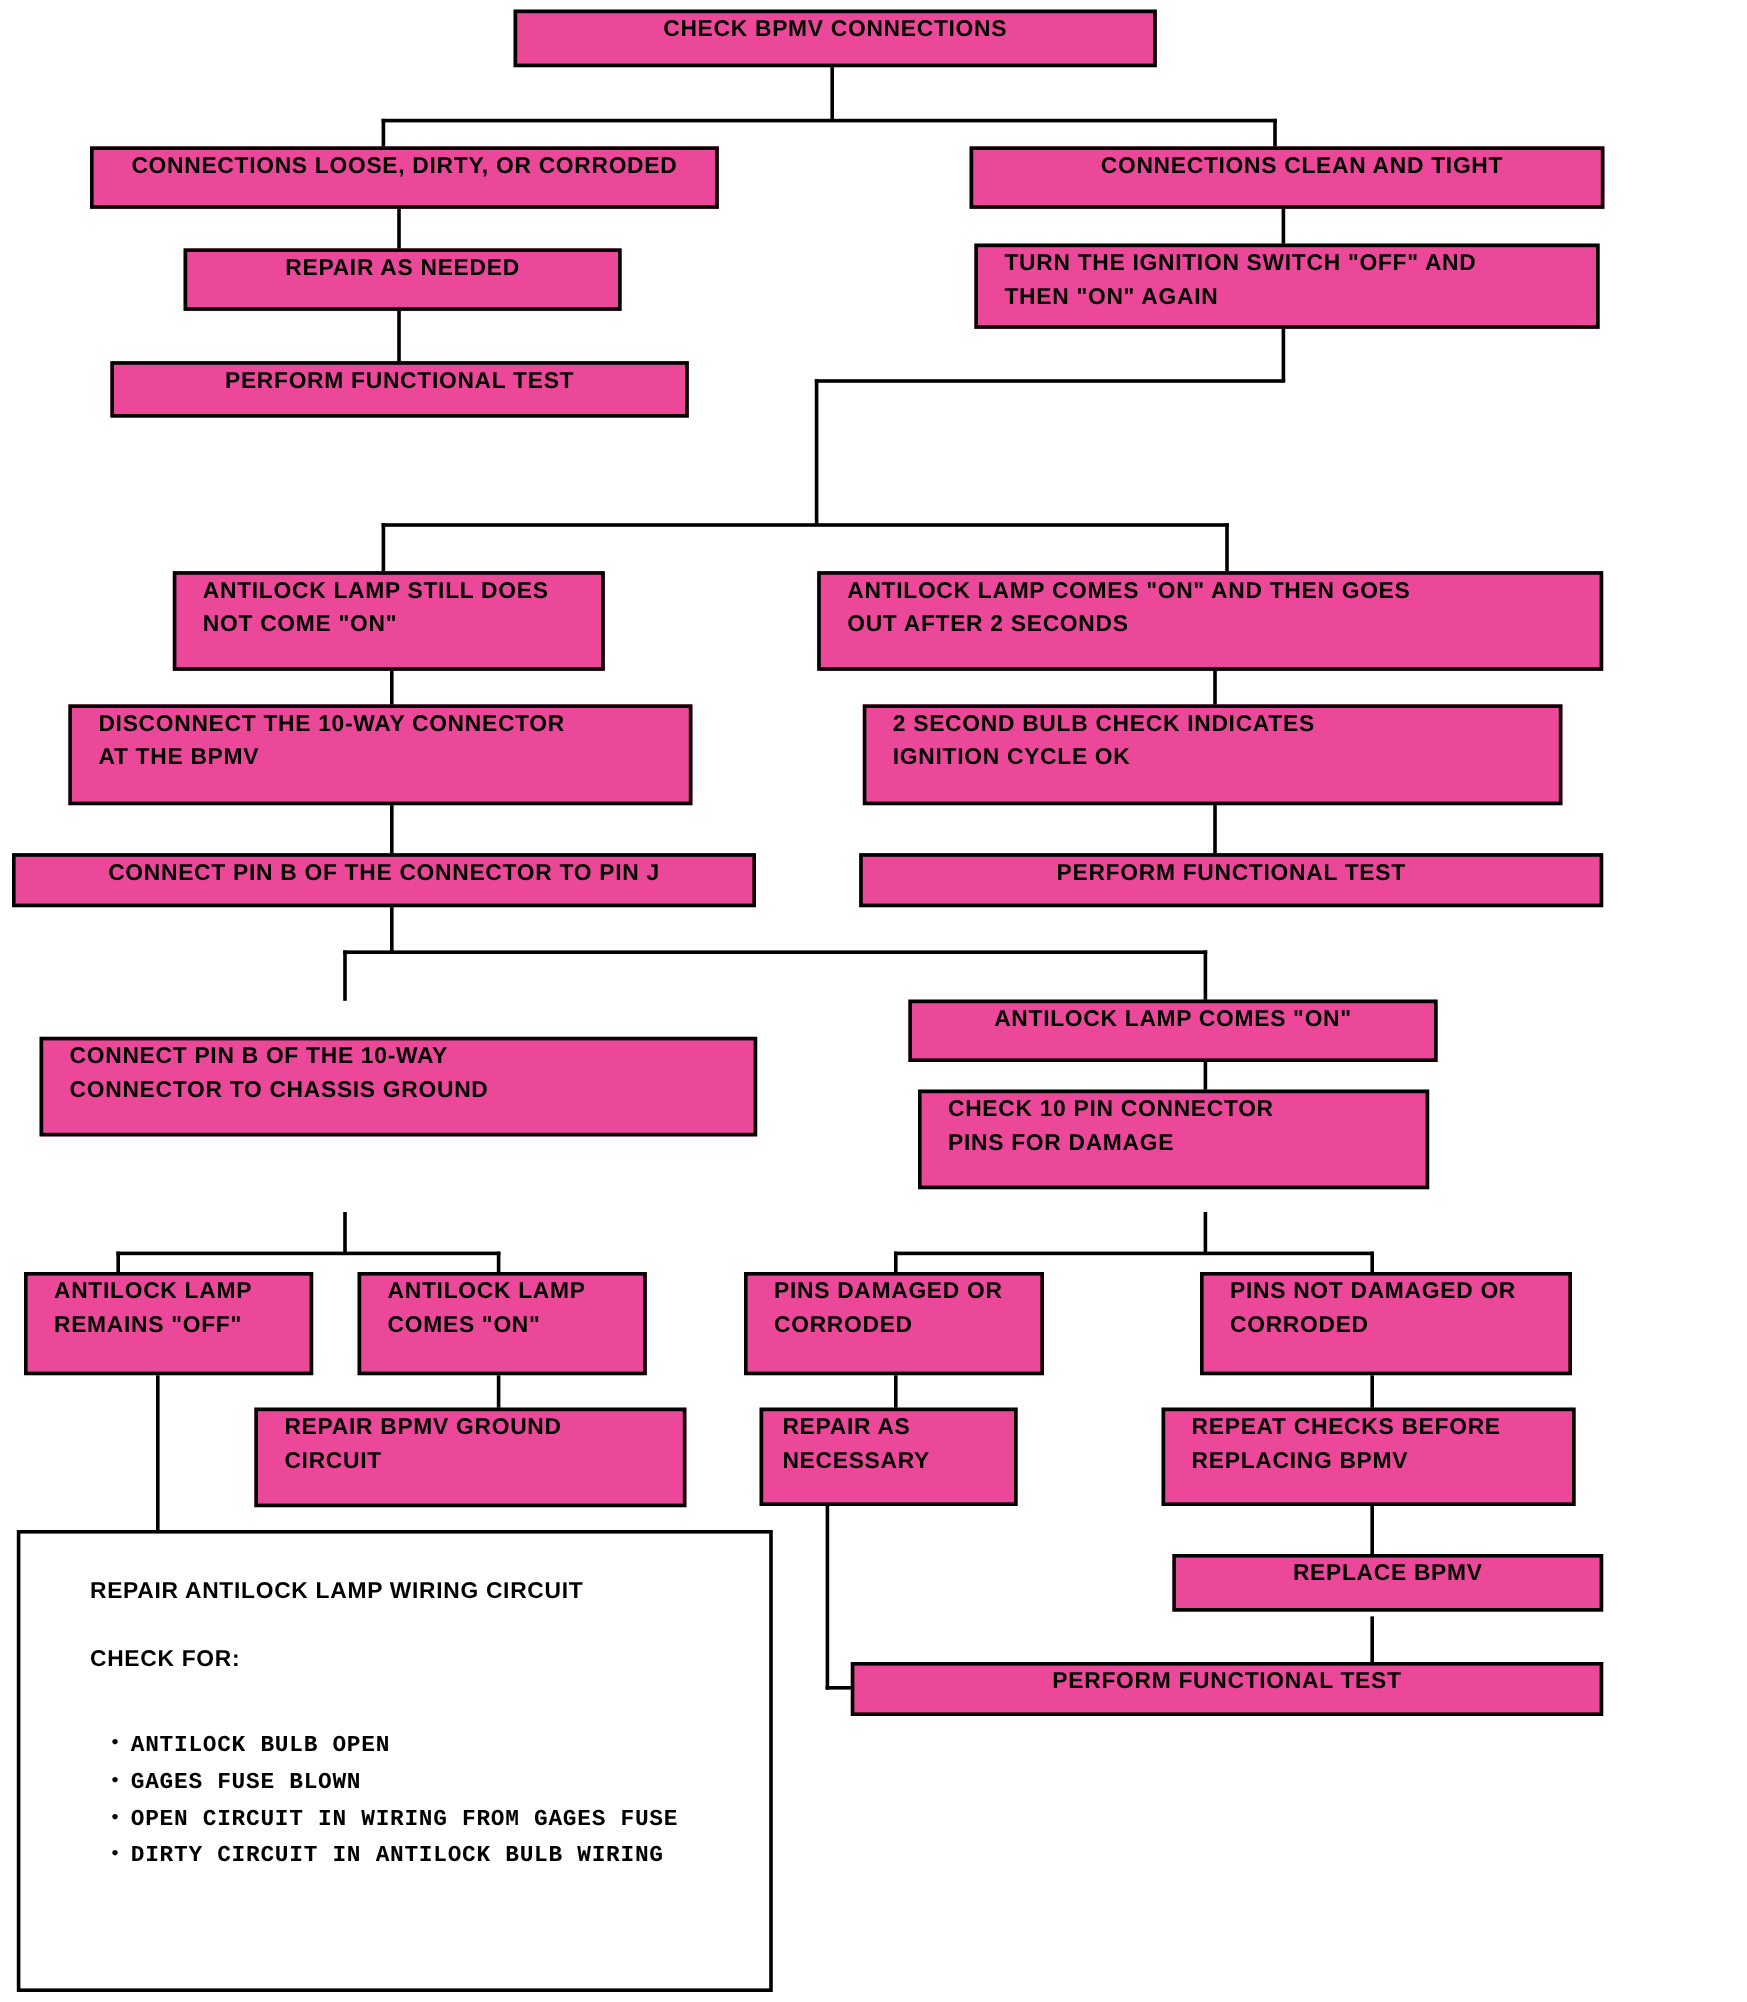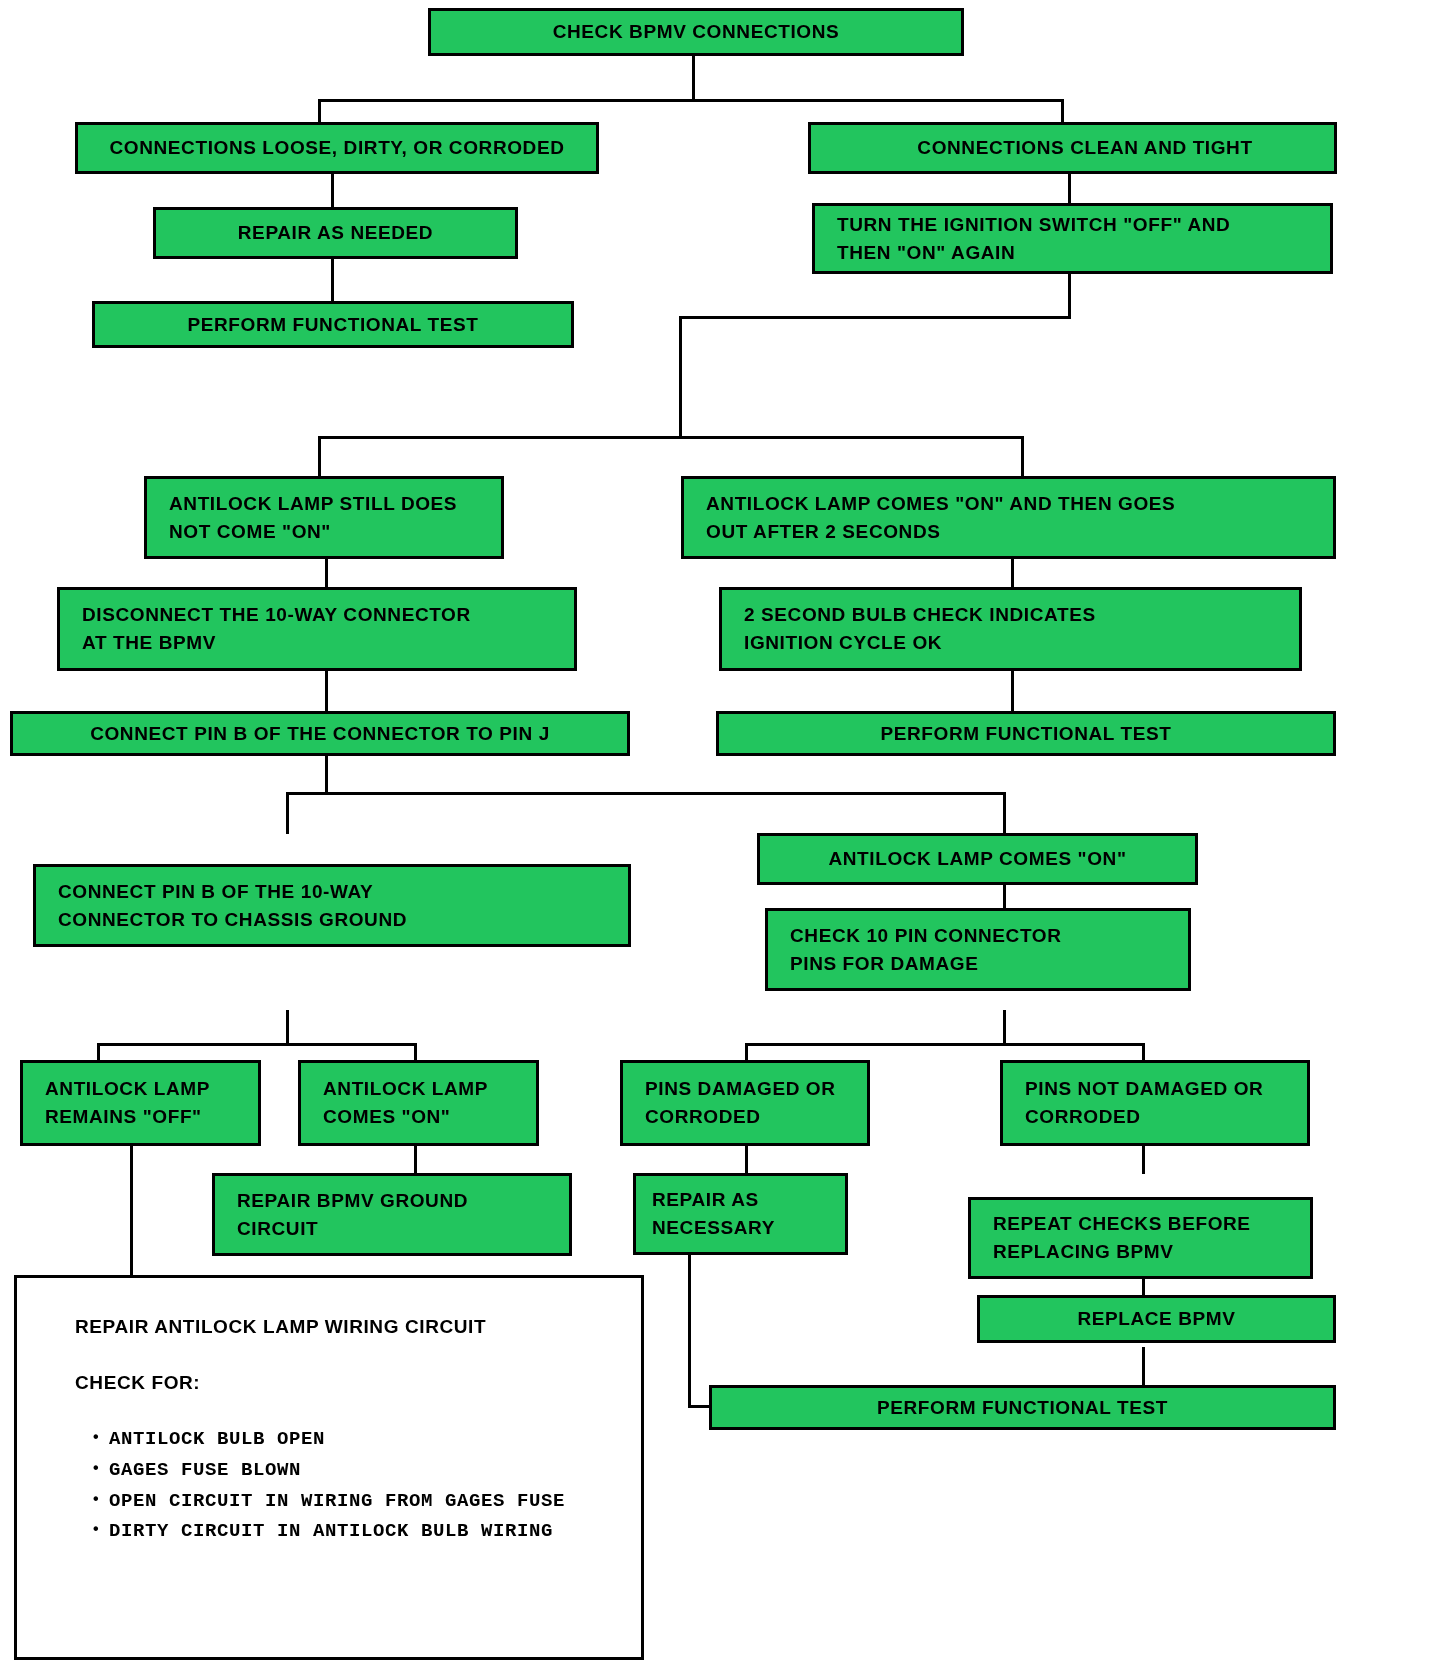--- a/index.html
+++ b/index.html
@@ -12,29 +12,29 @@
     width: 1456px;
     height: 1668px;
     background: #ffffff;
     font-family: "Liberation Sans", sans-serif;
     overflow: hidden;
   }
   .box {
     position: absolute;
     box-sizing: border-box;
     border: 3px solid #000000;
-    background: #22c55e;
+    background: #ec4899;
     color: #000000;
     font-weight: bold;
     font-size: 19px;
     letter-spacing: 0.6px;
     line-height: 1.45;
     display: flex;
     flex-direction: column;
-    justify-content: center;
+    justify-content: flex-start;
     z-index: 5;
   }
   .box.center {
     align-items: center;
     text-align: center;
   }
   .box.left {
     align-items: flex-start;
     text-align: left;
     padding-left: 22px;
@@ -58,21 +58,21 @@
     border: 3px solid #000000;
     background: #ffffff;
     color: #000000;
     font-weight: bold;
     font-size: 19px;
     letter-spacing: 0.6px;
     padding: 38px 0 16px 58px;
     z-index: 6;
   }
   .note .title { display: block; margin-bottom: 34px; white-space: nowrap; }
-  .note .subtitle { display: block; margin-bottom: 30px; white-space: nowrap; }
+  .note .subtitle { display: block; margin-bottom: 45px; white-space: nowrap; }
   .note ul { list-style: none; margin: 16px; padding: 0; font-family: Liberation Mono, monospace; }
   .note li {
     display: block;
     white-space: nowrap;
     line-height: 1.62;
   }
   .note li::before {
     content: "\2022";
     display: inline-block;
     width: 18px;
@@ -231,21 +231,21 @@
   <div class="box left" style="left:212px; top:1173px; width:360px; height:83px;">
     <span class="ln">REPAIR BPMV GROUND</span>
     <span class="ln">CIRCUIT</span>
   </div>
 
   <div class="box left" style="left:633px; top:1173px; width:215px; height:82px;padding-left:16px;">
     <span class="ln">REPAIR AS</span>
     <span class="ln">NECESSARY</span>
   </div>
 
-  <div class="box left" style="left:968px; top:1173px; width:345px; height:82px;margin-top:24px;">
+  <div class="box left" style="left:968px; top:1173px; width:345px; height:82px;">
     <span class="ln">REPEAT CHECKS BEFORE</span>
     <span class="ln">REPLACING BPMV</span>
   </div>
 
   <div class="box center" style="left:977px; top:1295px; width:359px; height:48px;">
     <span class="ln">REPLACE BPMV</span>
   </div>
 
   <div class="box center" style="left:709px; top:1385px; width:627px; height:45px;">
     <span class="ln">PERFORM FUNCTIONAL TEST</span>

